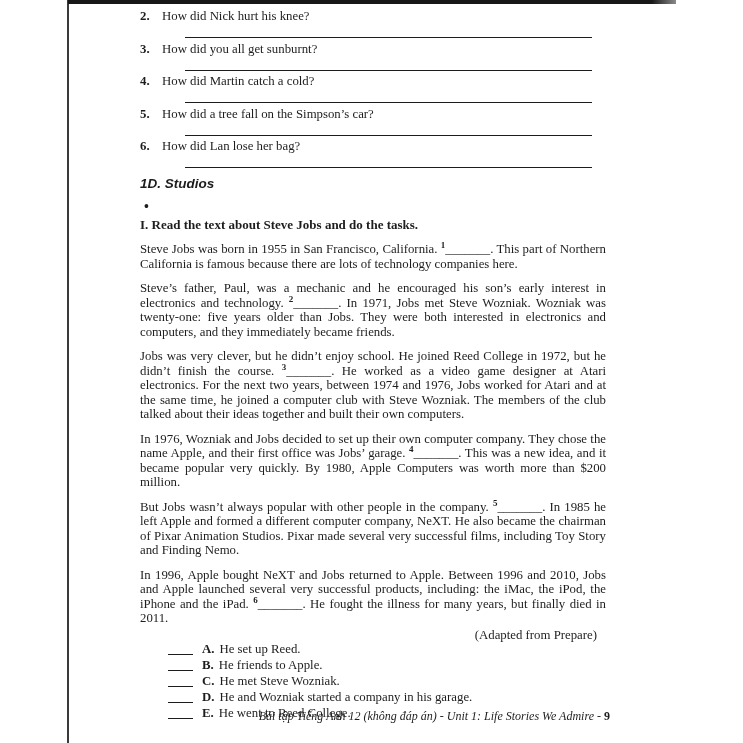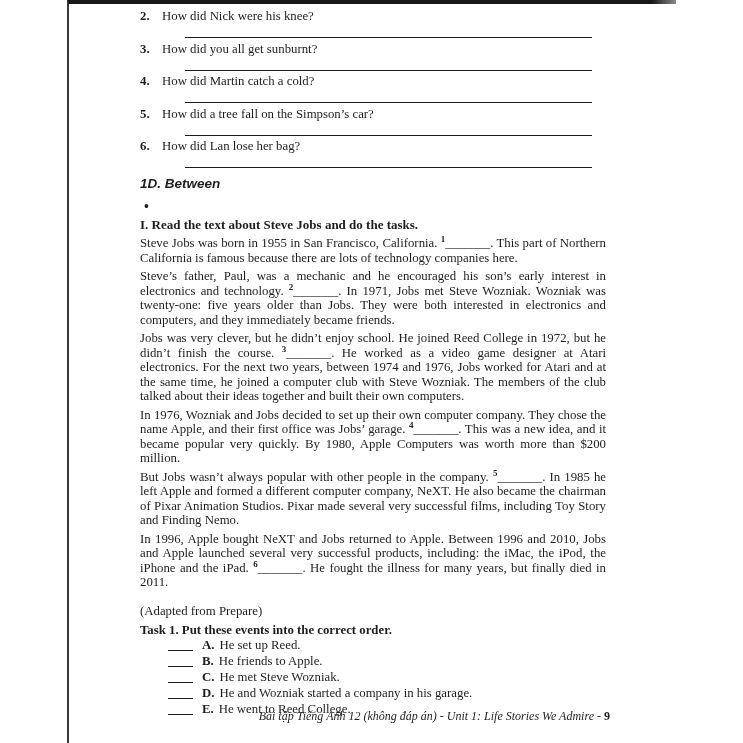--- a/index.html
+++ b/index.html
@@ -51,28 +51,28 @@
     font-size:13.8px; line-height:16px;
     margin-top:8px;
   }
   .bullet-glyph { width:18px; padding-left:4px; flex:0 0 auto; }
   .instruction {
     font-weight:bold; font-size:13px; line-height:15px;
     margin-top:2px;
   }
   .para {
     font-size:12.8px; line-height:14.5px;
-    text-align:justify; margin-top:4px;
+    text-align:justify; margin-top:10px;
   }
   sup.sup { font-weight:bold; font-size:9px; line-height:0; vertical-align:super; }
   .i { }
   .blank { letter-spacing:0; }
   .source-note {
-    font-size:12.8px; line-height:14.5px;
-    margin-top:14px; padding-right:9px;
+    text-align:right; font-size:12.8px; line-height:14.5px;
+    margin-top:2px; padding-right:9px;
   }
   
   .task-heading {
     font-weight:bold; font-size:12.8px; line-height:15px;
     margin-top:5px;
   }
   .task-item { display:flex; font-size:12.8px; line-height:15.8px; }
   .task-blank {
     flex:0 0 auto;
     margin-left:28px; margin-right:9px;
@@ -94,21 +94,21 @@
 
 <div class="screen">
   <div class="page-edge"></div>
   <div class="top-rule"></div>
 
   <div class="content">
     <div id="questions">
         <div class="q-block">
           <div class="q-row">
             <span class="q-num">2.</span>
-            <span class="q-text">How did Nick were his knee?</span>
+            <span class="q-text">How did Nick hurt his knee?</span>
           </div>
           <div class="answer-line"></div>
         </div>
         <div class="q-block">
           <div class="q-row">
             <span class="q-num">3.</span>
             <span class="q-text">How did you all get sunburnt?</span>
           </div>
           <div class="answer-line"></div>
         </div>
@@ -128,40 +128,39 @@
         </div>
         <div class="q-block">
           <div class="q-row">
             <span class="q-num">6.</span>
             <span class="q-text">How did Lan lose her bag?</span>
           </div>
           <div class="answer-line"></div>
         </div>
       </div>
 
-    <div class="section-heading">1D. Between</div>
+    <div class="section-heading">1D. Studios</div>
 
     <div class="bullet-row">
       <span class="bullet-glyph">•</span>
     </div>
 
     <div class="instruction">I. Read the text about Steve Jobs and do the tasks.</div>
 
     <div id="paragraphs">
         <div class="para"><span>Steve Jobs was born in 1955 in San Francisco, California. </span><sup class="sup">1</sup><span class="blank">_______</span><span>. This part of Northern California is famous because there are lots of technology companies here.</span></div>
         <div class="para"><span>Steve’s father, Paul, was a mechanic and he encouraged his son’s early interest in electronics and technology. </span><sup class="sup">2</sup><span class="blank">_______</span><span>. In 1971, Jobs met Steve Wozniak. Wozniak was twenty-one: five years older than Jobs. They were both interested in electronics and computers, and they immediately became friends.</span></div>
         <div class="para"><span>Jobs was very clever, but he didn’t enjoy school. He joined Reed College in 1972, but he didn’t finish the course. </span><sup class="sup">3</sup><span class="blank">_______</span><span>. He worked as a video game designer at Atari electronics. For the next two years, between 1974 and 1976, Jobs worked for Atari and at the same time, he joined a computer club with Steve Wozniak. The members of the club talked about their ideas together and built their own computers.</span></div>
         <div class="para"><span>In 1976, Wozniak and Jobs decided to set up their own computer company. They chose the name Apple, and their first office was Jobs’ garage. </span><sup class="sup">4</sup><span class="blank">_______</span><span>. This was a new idea, and it became popular very quickly. By 1980, Apple Computers was worth more than $200 million.</span></div>
         <div class="para"><span>But Jobs wasn’t always popular with other people in the company. </span><sup class="sup">5</sup><span class="blank">_______</span><span>. In 1985 he left Apple and formed a different computer company, NeXT. He also became the chairman of Pixar Animation Studios. Pixar made several very successful films, including </span><span class="i">Toy Story</span><span> and </span><span class="i">Finding Nemo</span><span>.</span></div>
         <div class="para"><span>In 1996, Apple bought NeXT and Jobs returned to Apple. Between 1996 and 2010, Jobs and Apple launched several very successful products, including: the iMac, the iPod, the iPhone and the iPad. </span><sup class="sup">6</sup><span class="blank">_______</span><span>. He fought the illness for many years, but finally died in 2011.</span></div>
       </div>
 
     <div class="source-note"><span>(Adapted from </span><span class="i">Prepare</span><span>)</span></div>
 
-    <div class="task-heading">Task 1. Put these events into the correct order.</div>
 
     <div id="task-items">
         <div class="task-item">
           <span class="task-blank"></span>
           <span class="task-letter">A.</span>
           <span class="task-text">He set up Reed.</span>
         </div>
         <div class="task-item">
           <span class="task-blank"></span>
           <span class="task-letter">B.</span>

